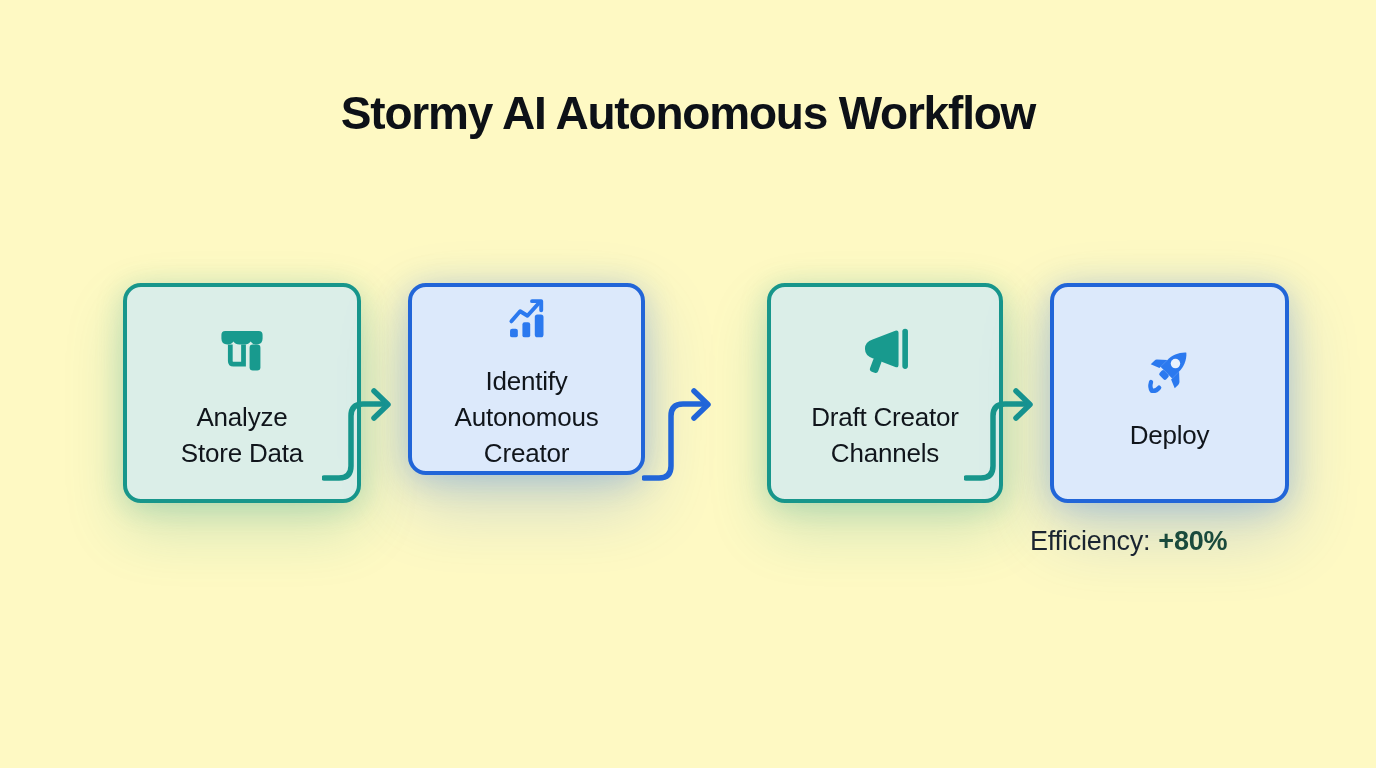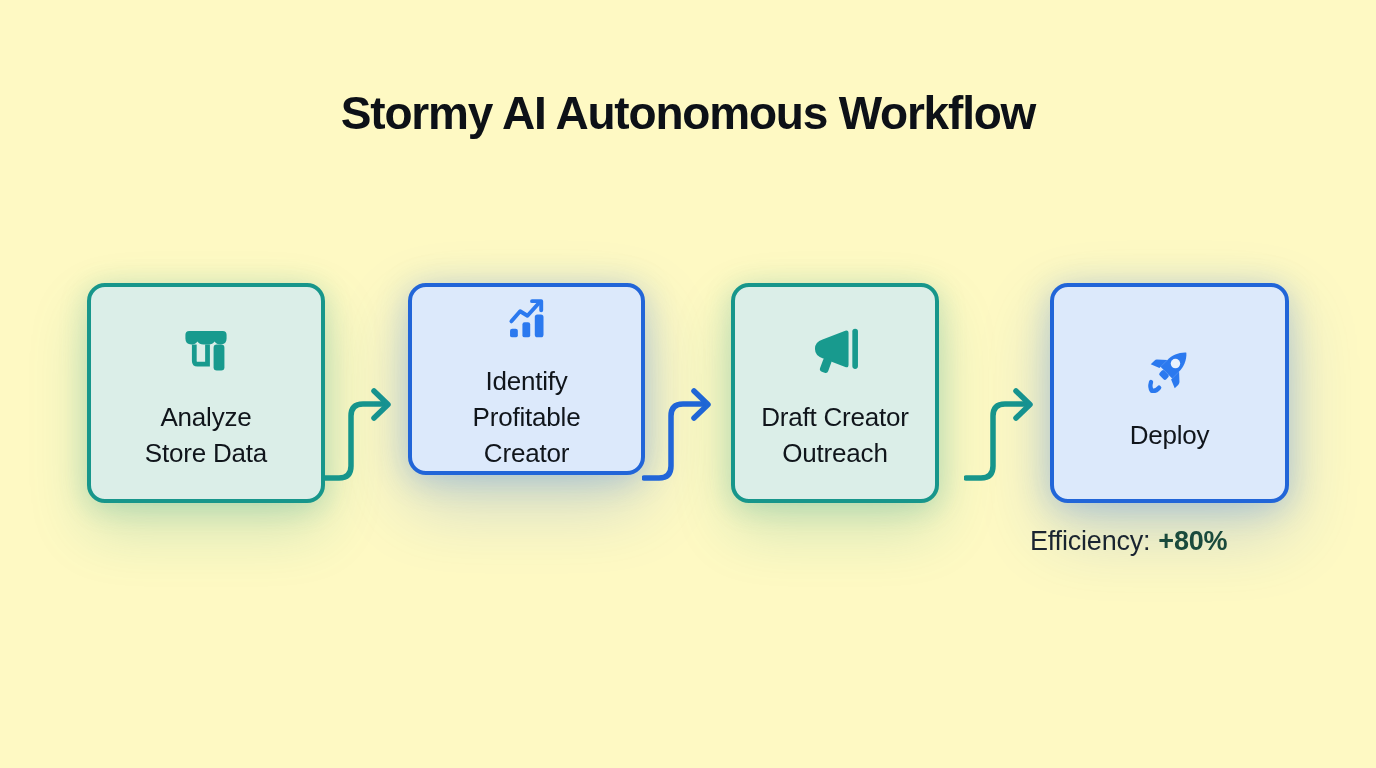--- a/index.html
+++ b/index.html
@@ -18,29 +18,30 @@
   .step{
     position:absolute;box-sizing:border-box;
     border-radius:18px;border:4px solid transparent;
     display:flex;flex-direction:column;align-items:center;justify-content:center;
     padding-top:10px;
   }
   .step--teal{
     background:var(--teal-bg,#DBEEE8);
     border-color:var(--teal,#17968B);
     box-shadow:0 4px 28px rgba(24,150,139,.22), 0 26px 60px rgba(24,150,139,.20);
+    margin-left:36px;
   }
   .step--blue{
     background:var(--blue-bg,#DCE9FB);
     border-color:var(--blue,#2165D8);
     box-shadow:0 4px 32px rgba(37,110,230,.26), 0 28px 70px rgba(37,110,230,.24);
   }
   #step-1{left:87px;top:283px;width:238px;height:220px;}
   #step-2{left:408px;top:283px;width:237px;height:192px;}
-  #step-3{left:731px;top:283px;width:208px;height:220px;}
+  #step-3{left:731px;top:283px;width:236px;height:220px;}
   #step-4{left:1050px;top:283px;width:239px;height:220px;}
   .step-icon{width:52px;height:52px;margin-bottom:22px;display:block;}
   .step--teal .step-icon{color:var(--teal-icon,#189A8E);}
   .step--blue .step-icon{color:var(--blue-icon,#2B79EF);}
   .step-label{
     text-align:center;font-size:26px;line-height:36px;font-weight:500;
     letter-spacing:-0.2px;color:var(--label-color,#10151B);
   }
   .step-label .line{display:block;}
   .connector{position:absolute;width:86px;height:100px;}
@@ -85,39 +86,39 @@
   <section class="step step--blue" id="step-2">
     <svg class="step-icon" viewBox="0 0 48 48" aria-hidden="true">
       <rect fill="currentColor" x="5.5" y="34.5" width="8.5" height="9.5" rx="2.4"></rect>
       <rect fill="currentColor" x="19" y="27.5" width="8.5" height="16.5" rx="2.4"></rect>
       <rect fill="currentColor" x="32.5" y="19" width="9.5" height="25" rx="2.8"></rect>
       <path d="M7 26.5 L16.5 15.5 L24.5 20.5 L37 6.5" fill="none" stroke="currentColor" stroke-width="4.3" stroke-linecap="round" stroke-linejoin="round"></path>
       <path d="M29.5 4.5 L39.5 4.5 L39.5 14.5" fill="none" stroke="currentColor" stroke-width="4.3" stroke-linecap="round" stroke-linejoin="round"></path>
     </svg>
     <div class="step-label">
       <span class="line">Identify</span>
-      <span class="line">Profitable</span>
+      <span class="line">Autonomous</span>
       <span class="line">Creator</span>
     </div>
   </section>
 
   <svg class="connector connector--blue" id="connector-2" viewBox="0 0 86 100" aria-hidden="true">
     <path d="M2 92 H17 Q29 92 29 80 V30 Q29 18 41 18 H64" fill="none" stroke="currentColor" stroke-width="5.5" stroke-linecap="round" stroke-linejoin="round"></path>
     <path d="M52 5 L66 18.5 L52 32" fill="none" stroke="currentColor" stroke-width="5.5" stroke-linecap="round" stroke-linejoin="round"></path>
   </svg>
 
   <section class="step step--teal" id="step-3">
     <svg class="step-icon" viewBox="0 0 48 48" aria-hidden="true">
       <path fill="currentColor" d="M33.5 5.2 Q36.5 4.2 36.5 7.6 V36.4 Q36.5 39.8 33.5 38.8 L12.5 30.6 Q5.5 28.4 5.5 22 Q5.5 15.6 12.5 13.4 L33.5 5.2 Z"></path>
       <rect fill="currentColor" x="40" y="3.5" width="5.2" height="37" rx="2.6"></rect>
       <rect fill="currentColor" x="11.5" y="30.5" width="8" height="13.5" rx="2.6" transform="rotate(20 15.5 37)"></rect>
     </svg>
     <div class="step-label">
       <span class="line">Draft Creator</span>
-      <span class="line">Outreach</span>
+      <span class="line">Channels</span>
     </div>
   </section>
 
   <svg class="connector connector--teal" id="connector-3" viewBox="0 0 86 100" aria-hidden="true">
     <path d="M2 92 H17 Q29 92 29 80 V30 Q29 18 41 18 H64" fill="none" stroke="currentColor" stroke-width="5.5" stroke-linecap="round" stroke-linejoin="round"></path>
     <path d="M52 5 L66 18.5 L52 32" fill="none" stroke="currentColor" stroke-width="5.5" stroke-linecap="round" stroke-linejoin="round"></path>
   </svg>
 
   <section class="step step--blue" id="step-4">
     <svg class="step-icon" viewBox="0 0 48 48" aria-hidden="true">

